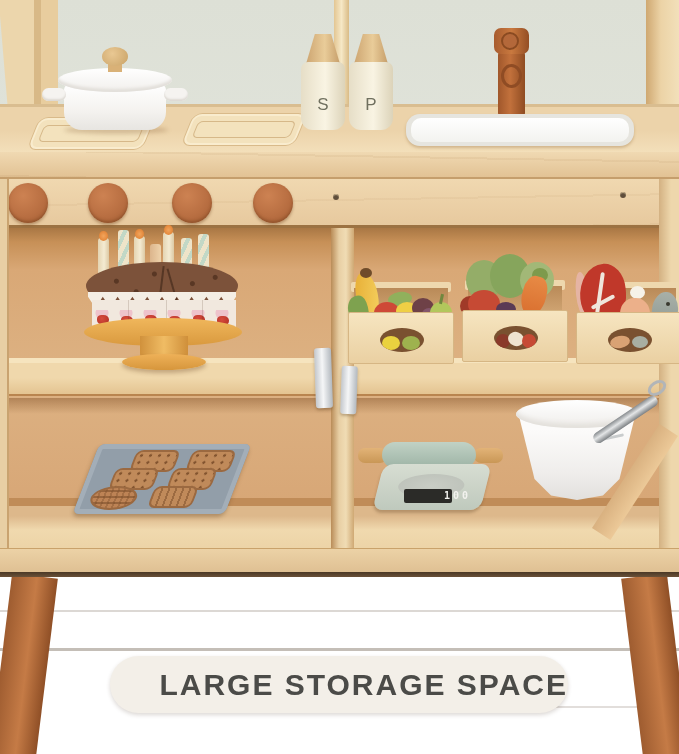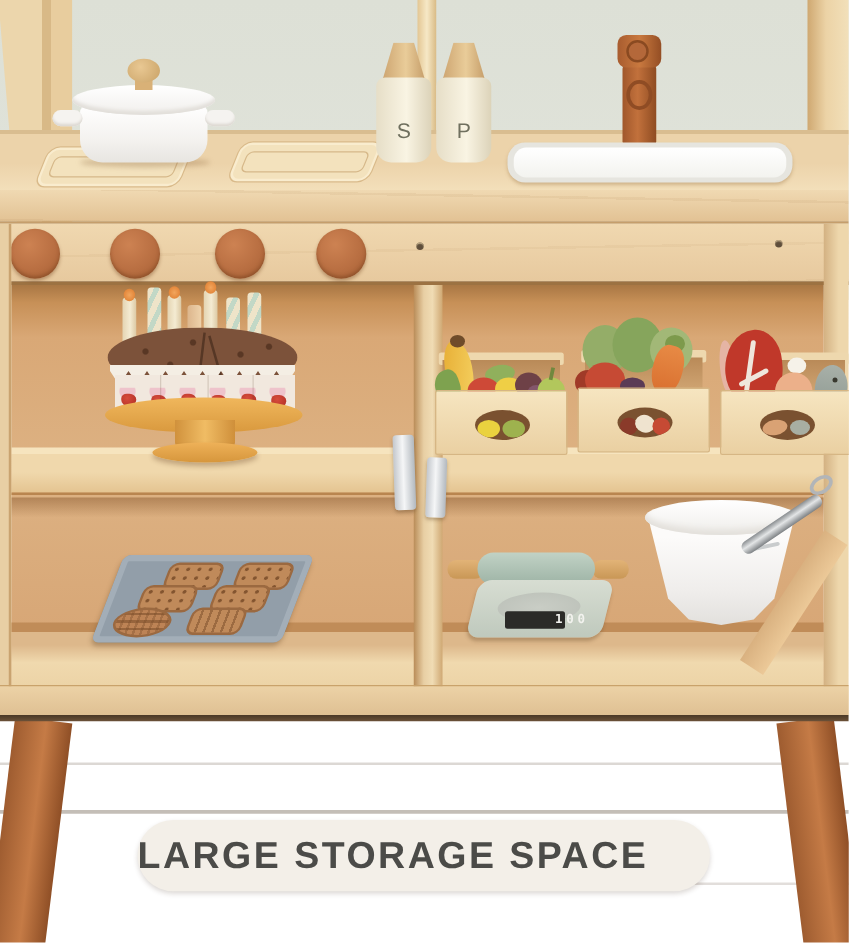--- a/index.html
+++ b/index.html
@@ -172,21 +172,21 @@
      background:linear-gradient(180deg,#ffffff,#efedea);box-shadow:inset 0 -4px 5px #e3e0db;}
   .whisk-handle{left:32px;top:0;width:11px;height:75px;border-radius:5px;transform:rotate(56deg);
      background:linear-gradient(90deg,#898d90,#e3e5e6 45%,#7d8184);}
   .whisk-loop{left:62px;top:-4px;width:14px;height:20px;border-radius:50%;
      border:3px solid #b2b5b8;transform:rotate(56deg);}
   .whisk-wire{background:#c9cccd;border-radius:2px;}
 
   
   .banner{left:110px;top:656px;width:458px;height:57px;border-radius:29px;background:#f3efe8;
      box-shadow:0 2px 4px rgba(60,40,20,.18);}
-  .banner-text{left:0;top:0;width:100%;height:100%;text-align:left;line-height:57px;
+  .banner-text{left:0;top:0;width:100%;height:100%;text-align:right;line-height:57px;
      font-size:30px;font-weight:bold;letter-spacing:2px;color:#4b4b48;}
 </style>
 </head>
 <body>
 
 <div id="stage">
 
   <div class="wall"></div>
 
   <div class="post-left"></div>

